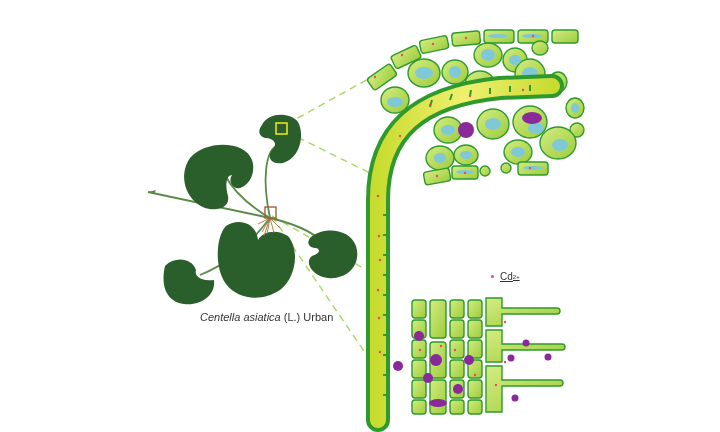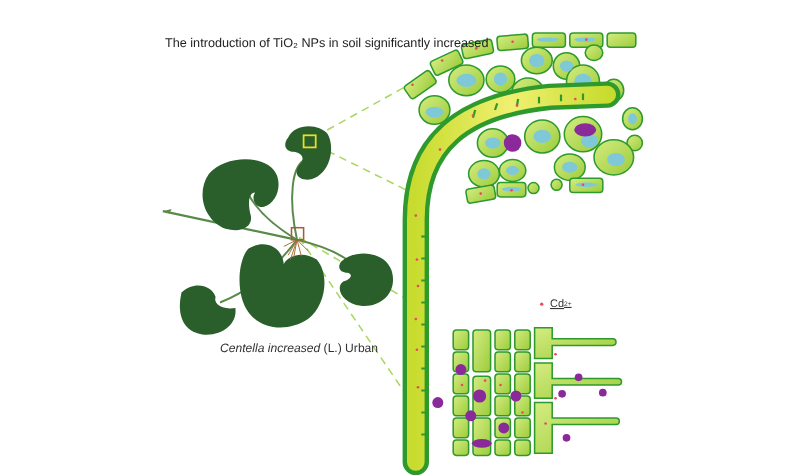--- a/index.html
+++ b/index.html
@@ -230,25 +230,24 @@
       <circle cx="433" cy="44" r="1.2"></circle>
     <circle cx="466" cy="38" r="1.2"></circle>
       <circle cx="533" cy="36" r="1.2"></circle>
       <circle cx="437" cy="176" r="1.2"></circle>
     <circle cx="465" cy="173" r="1.2"></circle>
       <circle cx="530" cy="168" r="1.2"></circle>
   </g>
 </svg>
 
 <div class="caption">
-  <div>The introduction of TiO₂ NPs in soil significantly increased</div>
 </div>
 
 <div class="species">
-  <i>Centella increased</i><span> (L.) Urban</span>
+  <i>Centella asiatica</i><span> (L.) Urban</span>
 </div>
 
 <div class="legend">
   <div class="legend-row">
     <span class="dot-cd"></span>
     <span>Cd</span>
       <sup>2+</sup>
   </div>
 </div>
 

